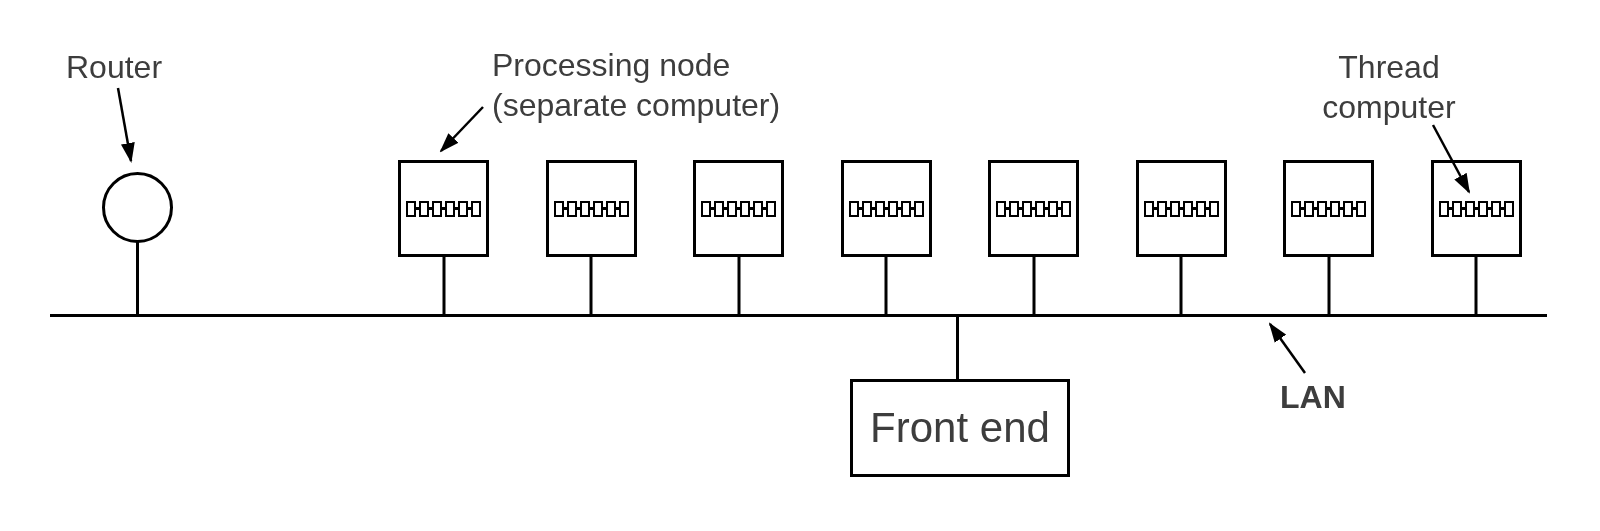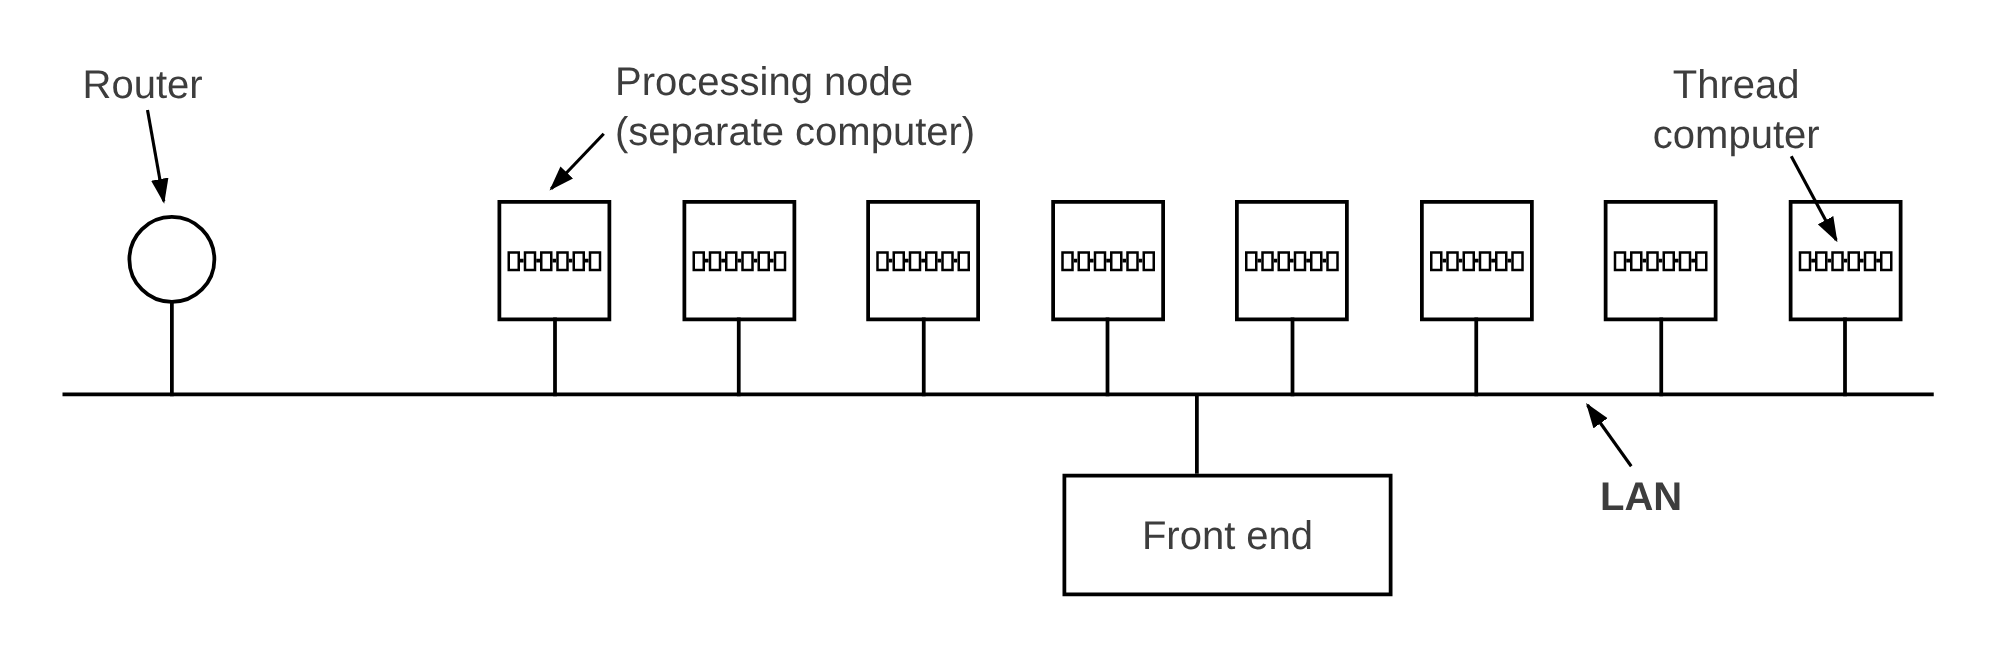--- a/index.html
+++ b/index.html
@@ -73,28 +73,28 @@
     width: 10px; height: 16px;
     box-sizing: border-box;
     border: 2px solid #000;
     background: #fff;
   }
   .pipeline .link { width: 3px; height: 3px; background: #000; }
 
   .frontend {
     position: absolute;
     left: 850px; top: 379px;
-    width: 264px; height: 98px;
+    width: 220px; height: 98px;
     box-sizing: border-box;
     border: 3px solid #000;
     background: #fff;
     display: flex;
     align-items: center;
     justify-content: center;
-    font-size: 32px;
+    font-size: 42px;
     color: #3d3d3d;
   }
   .fe-stem {
     position: absolute;
     left: 956px; top: 315px;
     width: 3px; height: 66px;
     background: #000;
   }
   .arrows {
     position: absolute;

